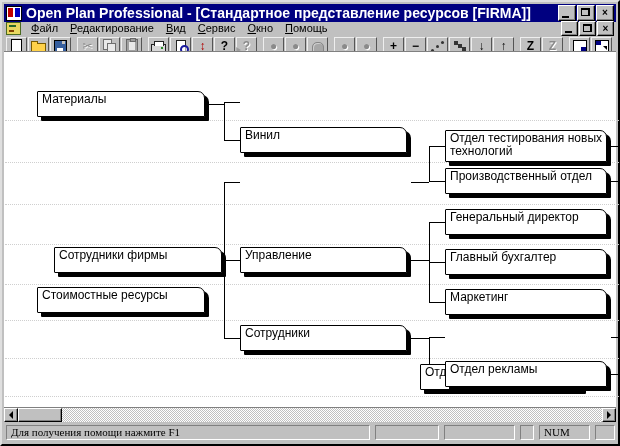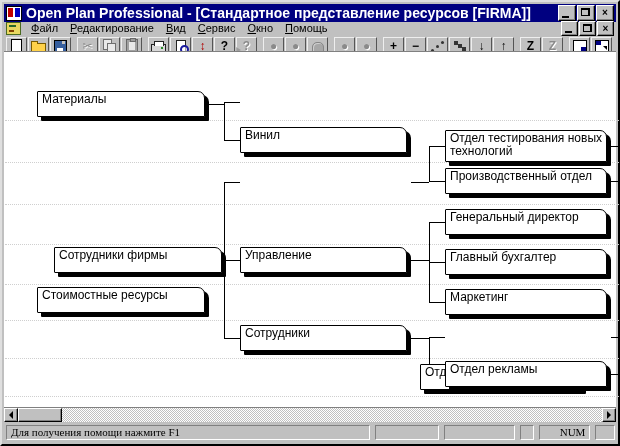--- a/index.html
+++ b/index.html
@@ -282,17 +282,17 @@
     <span class="sbtn" style="right:0;">
         <span class="tri-r"></span>
       </span>
   </div>
 
   <div class="statusbar">
     <span class="spanel" style="width:378px;">Для получения помощи нажмите F1</span>
     <span class="spanel" style="width:66px;"></span>
     <span class="spanel" style="width:74px;"></span>
     <span class="spanel" style="width:14px;"></span>
-    <span class="spanel" style="width:53px;text-align:right;">NUM</span>
+    <span class="spanel" style="width:53px;text-align:left;">NUM</span>
     <span class="spanel" style="width:20px;"></span>
   </div>
 
 </div>
 
 </body></html>

